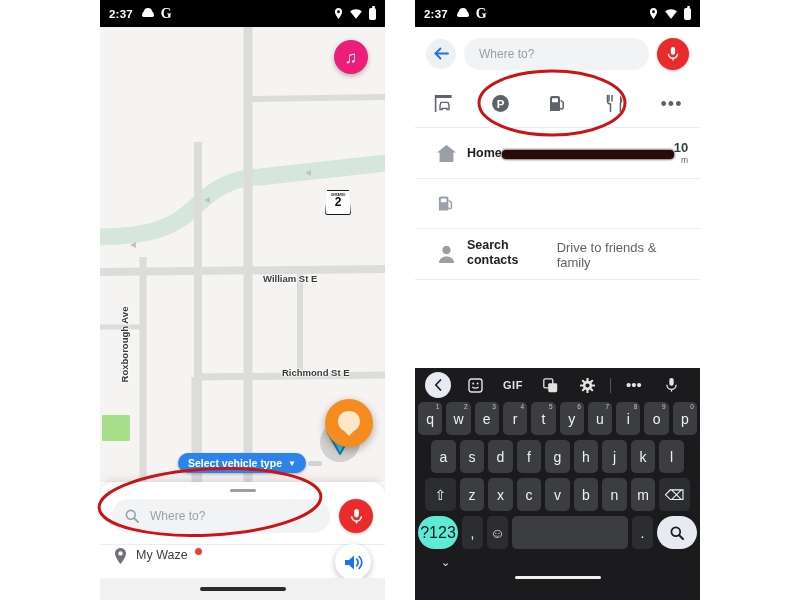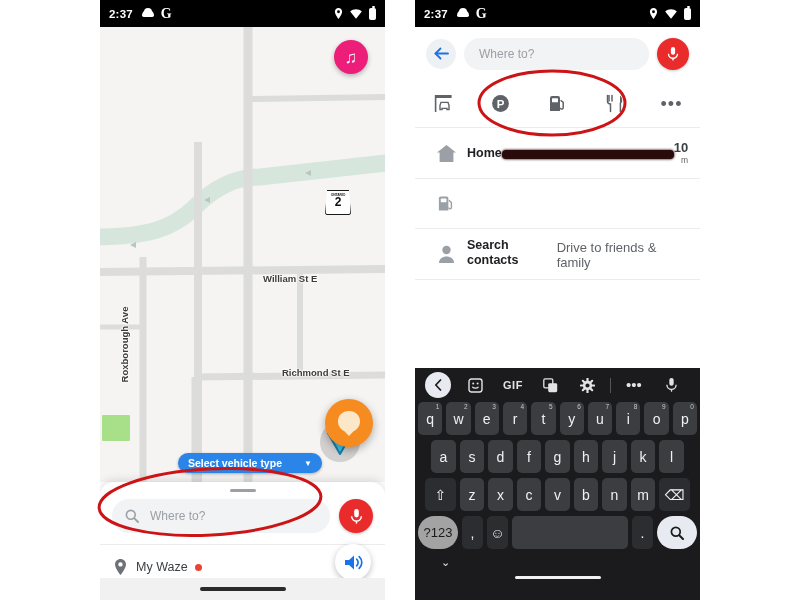--- a/index.html
+++ b/index.html
@@ -102,21 +102,21 @@
     box-shadow: 0 3px 8px rgba(0,0,0,.32);
     display: flex; align-items: center; justify-content: center;
   }
   .mood-face { width: 26px; height: 27px; }
 
   
   .vehicle-pill {
     position: absolute; left: 78px; bottom: 9px;
     height: 20px; padding: 0 10px;
     background: #2b85e8; border-radius: 11px;
-    display: flex; align-items: center; gap: 22px;
+    display: flex; align-items: center; gap: 6px;
     color: #fff; font-size: 10.5px; font-weight: bold;
     box-shadow: 0 1px 3px rgba(0,0,0,.3);
     text-align: center;
   }
   .pill-caret { font-size: 8px; }
   .vehicle-tail {
     position: absolute; left: 208px; bottom: 16px;
     width: 14px; height: 5px; background: #cfd2d6; border-radius: 3px;
   }
 
@@ -141,21 +141,21 @@
   .search-glyph { width: 14px; height: 14px; }
   .search-ph { font-size: 12px; color: #9aa0a6; }
   .mic-btn {
     width: 34px; height: 34px; border-radius: 50%; background: #ea2b2b;
     display: flex; align-items: center; justify-content: center;
     box-shadow: 0 1px 3px rgba(0,0,0,.25);
   }
   .sheet-divider { position: absolute; left: 0; top: 62px; width: 100%; height: 1px; background: #ececec; }
   .mywaze-row {
     position: absolute; left: 0; top: 66px; width: 100%; height: 38px;
-    display: flex; align-items: center; padding: 0 14px;
+    display: flex; align-items: flex-start; padding: 0 14px;
   }
   .mywaze-pin { width: 13px; height: 16px; margin-right: 9px; }
   .mywaze-text { font-size: 12.5px; color: #3c4043; }
   .mywaze-dot { width: 7px; height: 7px; border-radius: 50%; background: #ea4335; margin-left: 7px; }
   .sound-btn {
     position: absolute; right: 14px; top: 62px;
     width: 36px; height: 36px; border-radius: 50%; background: #fff;
     box-shadow: 0 2px 6px rgba(0,0,0,.25);
     display: flex; align-items: center; justify-content: center;
   }
@@ -229,21 +229,21 @@
   .kb-row { display: flex; justify-content: center; gap: 4px; padding: 0 3px; margin-bottom: 5px; }
   .key {
     position: relative; width: 24.5px; height: 33px; border-radius: 5px;
     background: #3b3d41; color: #f1f1f1; font-size: 14px;
     display: flex; align-items: center; justify-content: center;
   }
   .key .sup {
     position: absolute; top: 1px; right: 3px; font-size: 6.5px; color: #c6c8cc;
   }
   .key.fn { background: #2b2d31; width: 31px; }
-  .key.sym { background: #a3a3a3; color: #1b1b1d; width: 40px; border-radius: 17px; font-size: 13px; }
+  .key.sym { background: #5eead4; color: #1b1b1d; width: 40px; border-radius: 17px; font-size: 16px; }
   .key.small { background: #2b2d31; width: 21px; }
   .key.space { background: #3b3d41; flex: 1; max-width: 118px; }
   .key.enter {
     background: #e7eaf0; color: #1b1b1d; width: 40px; height: 33px; border-radius: 17px;
   }
   .kb-bottom { height: 30px; display: flex; align-items: center; position: relative; }
   .kb-dismiss { position: absolute; left: 26px; top: 2px; color: #e8e8e8; font-size: 11px; }
   .kb-gesture {
     position: absolute; left: 50%; bottom: 5px; transform: translateX(-50%);
     width: 86px; height: 3.5px; border-radius: 2px; background: #f1f1f1;

